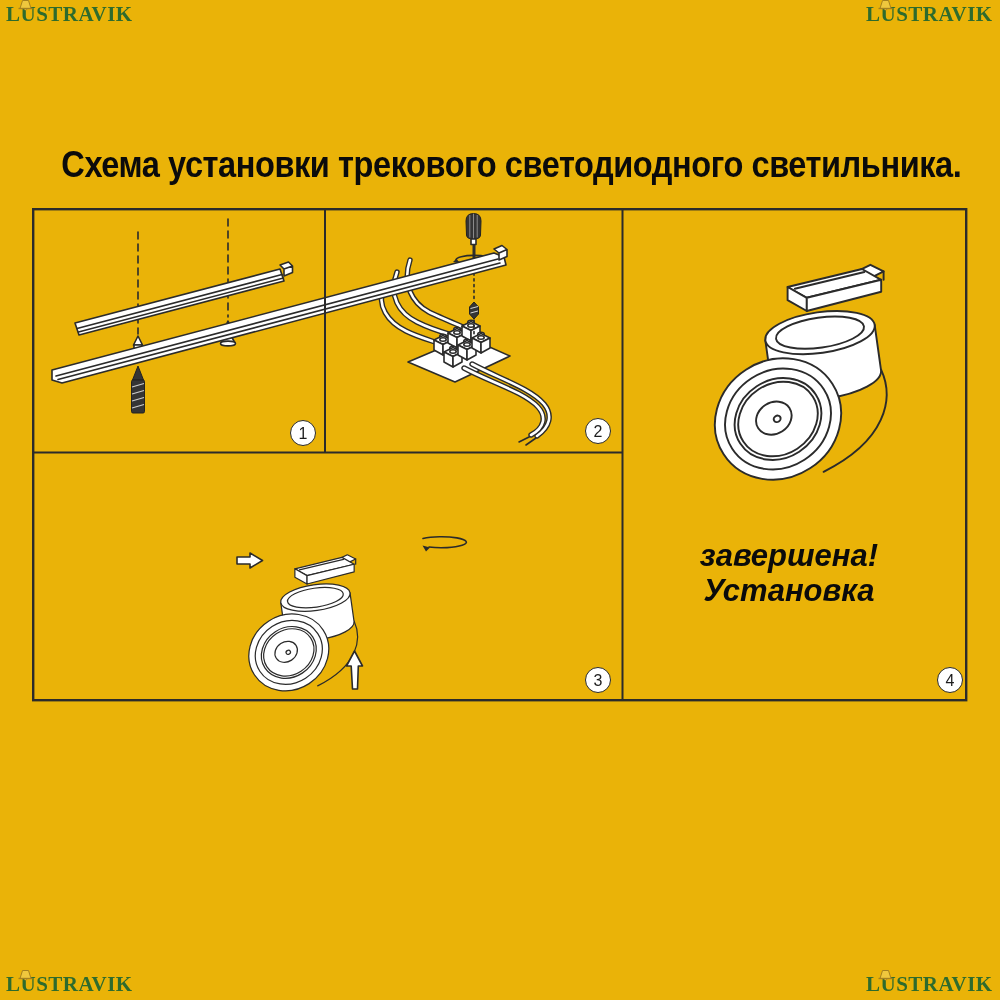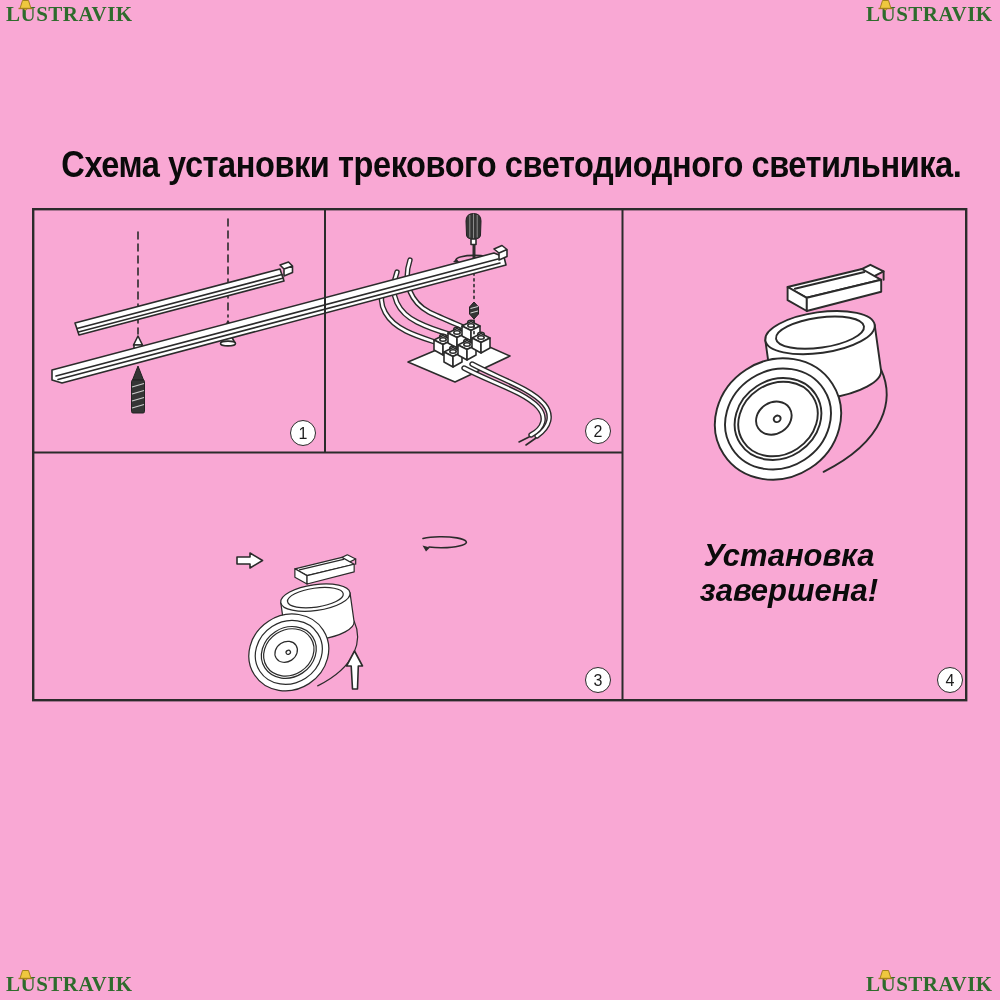--- a/index.html
+++ b/index.html
@@ -1,16 +1,16 @@
 <!DOCTYPE html>
 <html><head>
 <meta charset="utf-8">
 <style>
   html,body{margin:0;padding:0;background:#fff;}
-  #canvas{position:relative;width:1000px;height:1000px;background:#f9a8d4;overflow:hidden;
+  #canvas{position:relative;width:1000px;height:1000px;background:#eab308;overflow:hidden;
           font-family:"Liberation Sans",sans-serif;}
 
   
   .logo{position:absolute;width:160px;height:24px;}
   .logo .logo-text{font-family:"Liberation Serif",serif;font-weight:700;font-size:21px;
                    letter-spacing:.5px;color:#2E6B2D;line-height:22px;display:inline-block;}
   .logo svg.lamp{position:absolute;left:11px;top:-4px;}
   .logo-tl{left:6px;top:3px;}
   .logo-tr{left:866px;top:3px;}
   .logo-bl{left:6px;top:973px;}
@@ -216,18 +216,18 @@
         <path d="M293,1 L293,244.5 M590.5,1 L590.5,492 M1,244.5 L590.5,244.5" stroke="#2b2b2b" stroke-width="2" fill="none"></path>
       </g>
     </svg>
 
     <div class="step-badge badge-1">1</div>
     <div class="step-badge badge-2">2</div>
     <div class="step-badge badge-3">3</div>
     <div class="step-badge badge-4">4</div>
 
     <div class="completion">
+      <div>завершена!</div>
       <div>Установка</div>
-      <div>завершена!</div>
     </div>
   </div>
 
 </div>
 
 </body></html>

